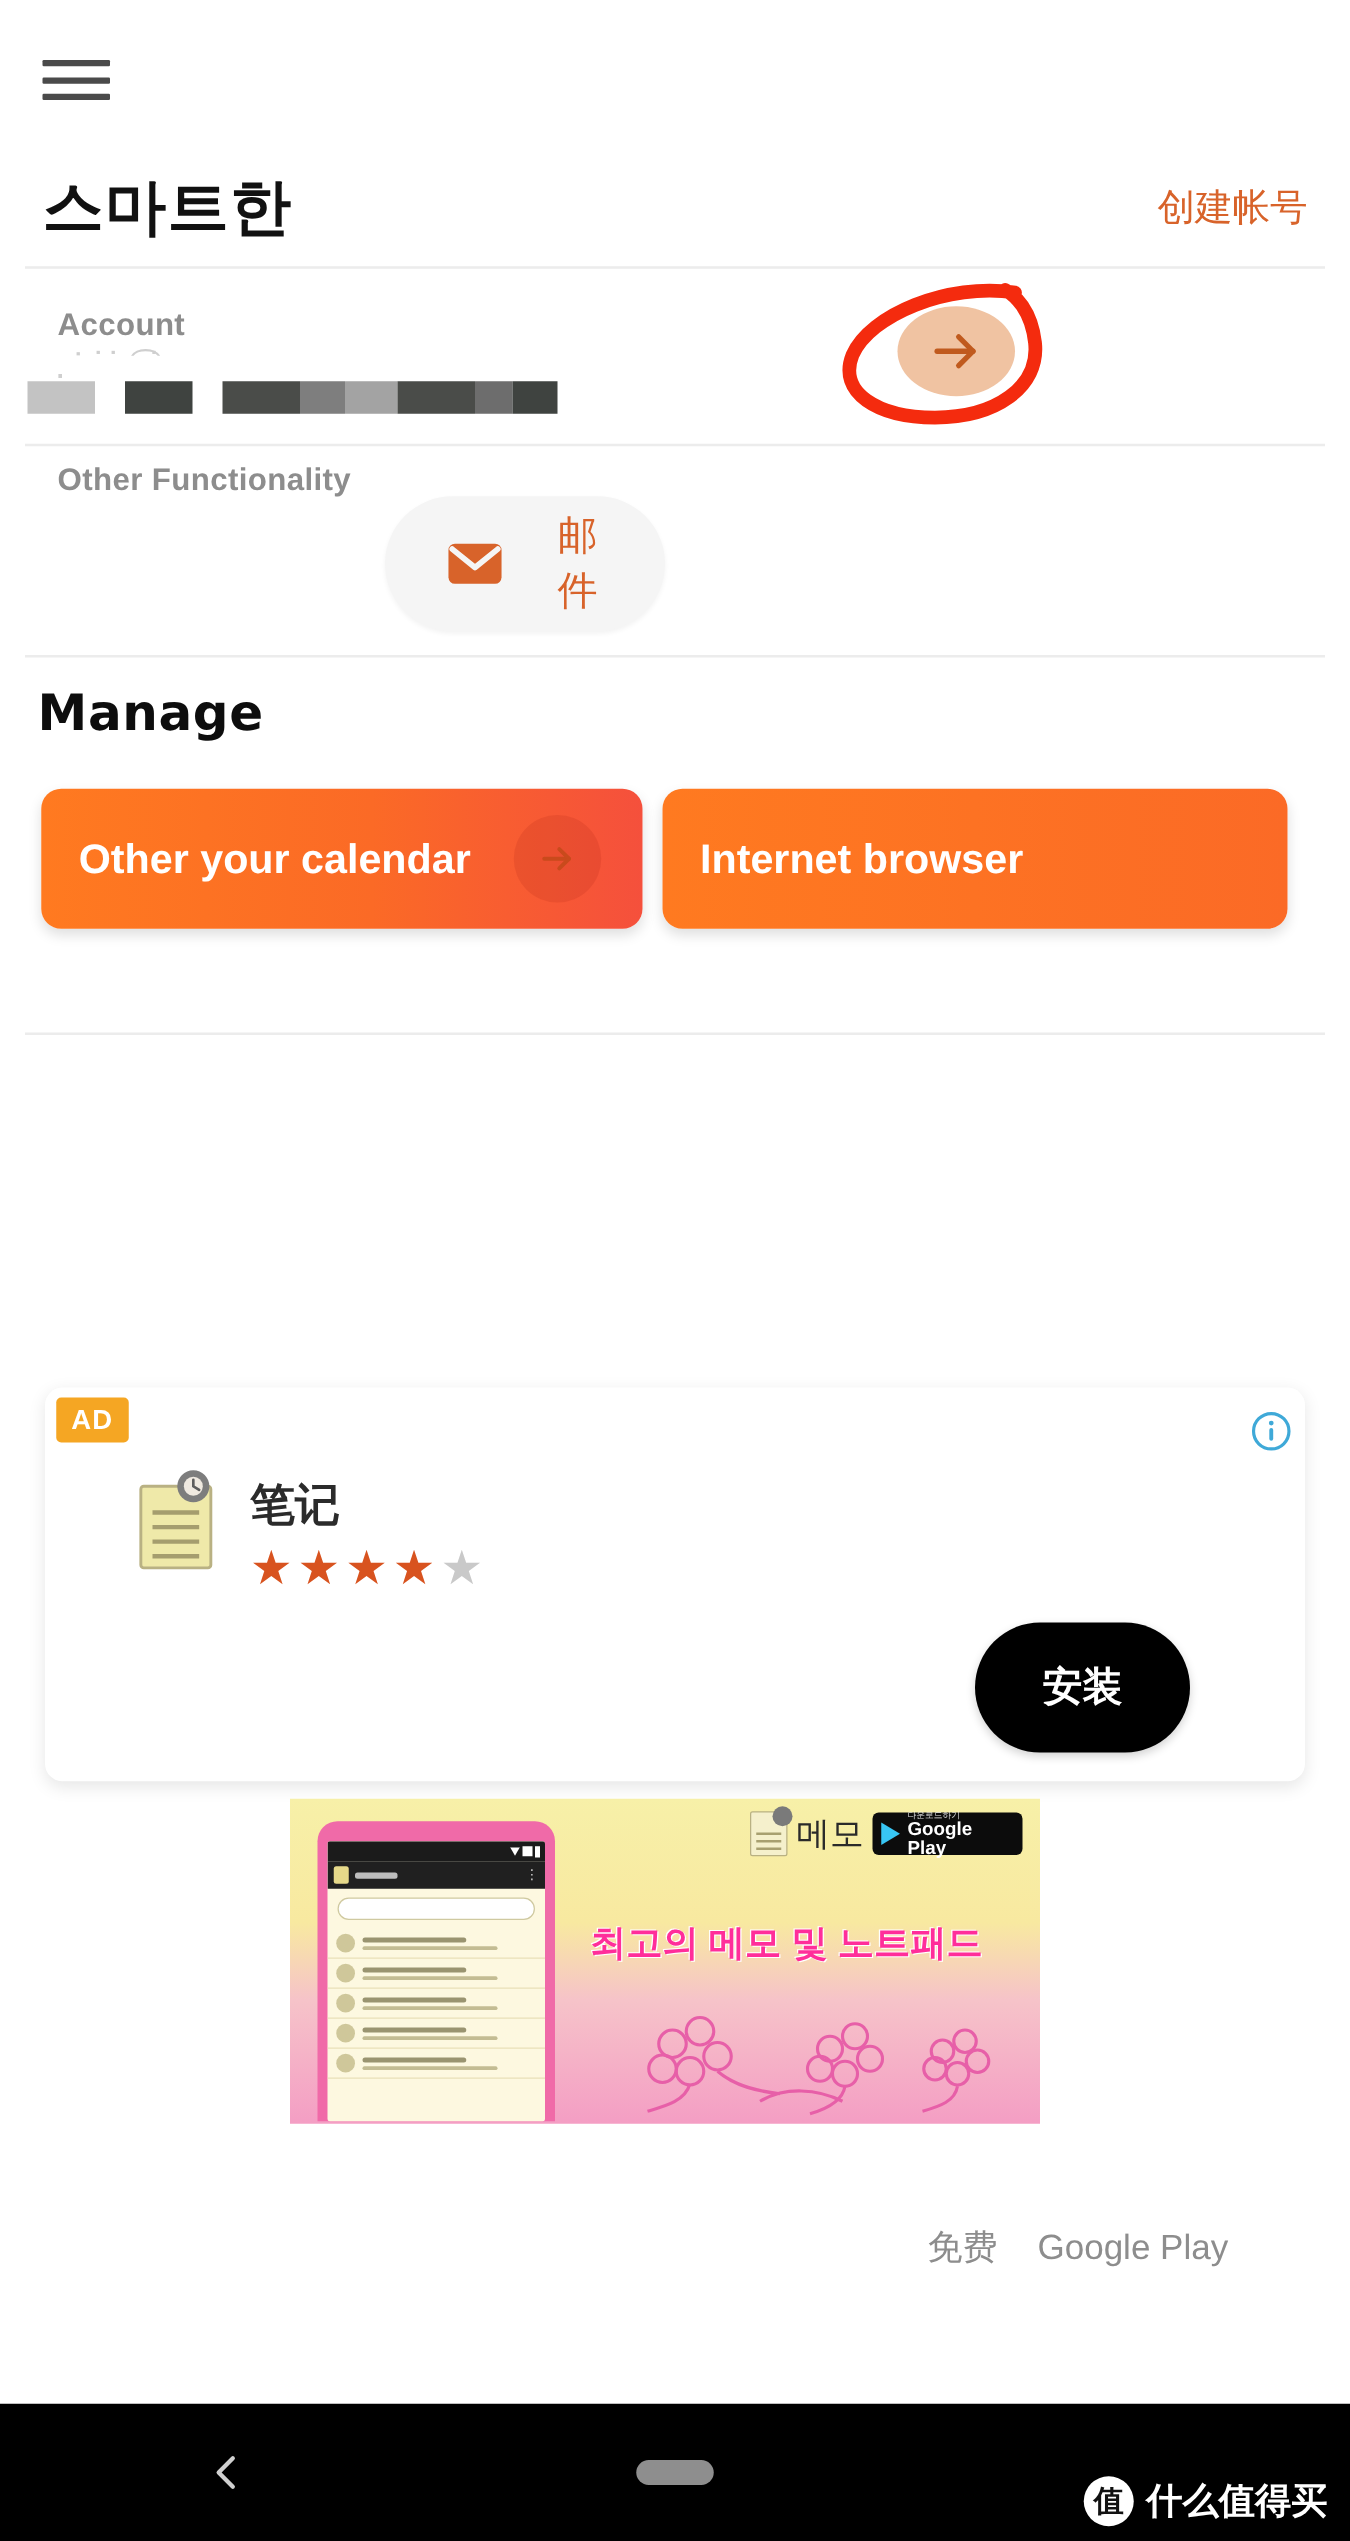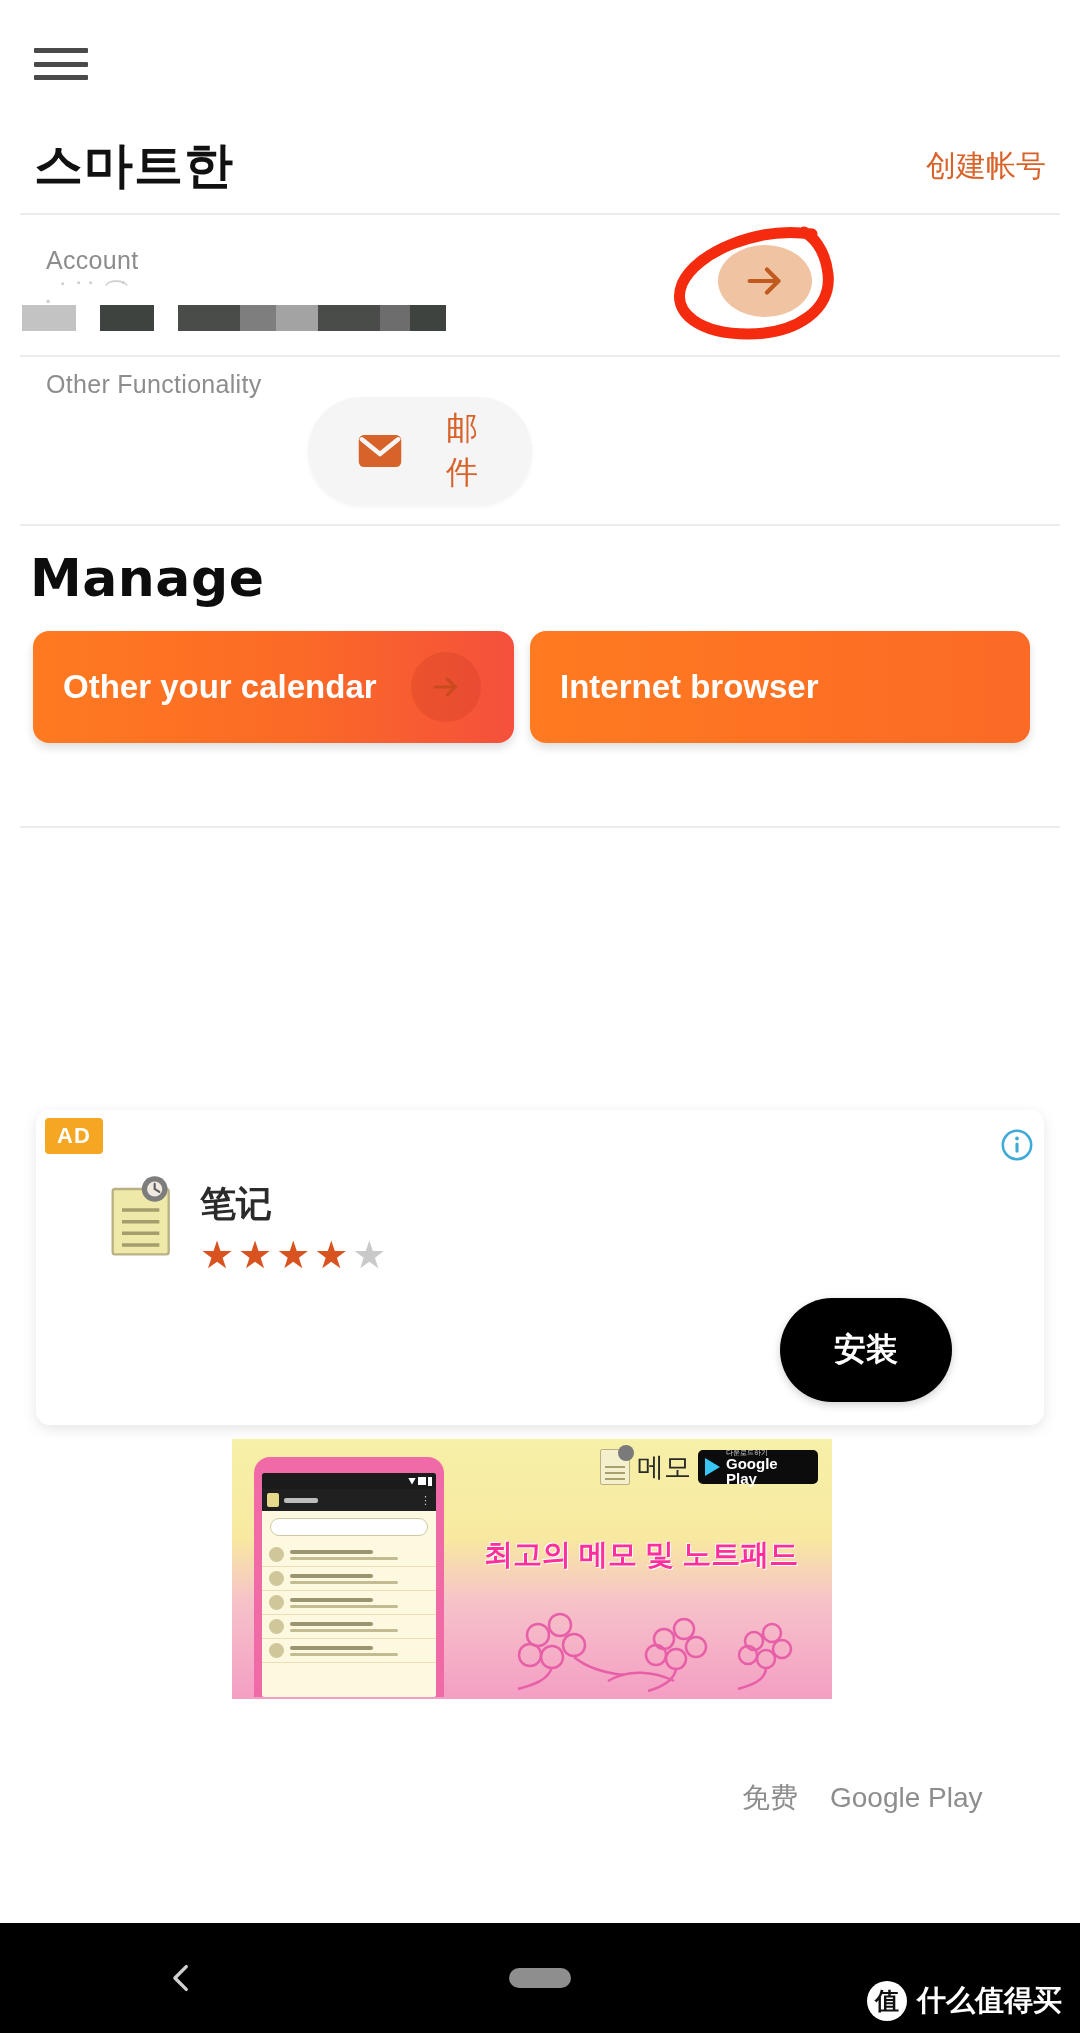--- a/index.html
+++ b/index.html
@@ -19,41 +19,41 @@
   
   .title-row { position:absolute; left:0; top:118px; width:1080px; height:96px;
     display:flex; align-items:center; justify-content:space-between; padding:0 34px; }
   .page-title { font-size:49px; font-weight:bold; color:#111; letter-spacing:1px;
     font-family:"DejaVu Sans","Liberation Sans",sans-serif; }
   .create-link { font-size:30px; color:#d8632a; }
 
   .divider { position:absolute; left:20px; width:1040px; height:2px; background:#ececec; }
 
   
-  .sec-label { position:absolute; font-size:25px; color:#8d8d8d; font-weight:normal; letter-spacing:.3px; }
+  .sec-label { position:absolute; font-size:25px; color:#8d8d8d; font-weight:bold; letter-spacing:.3px; }
   .redact-line { position:absolute; display:flex; gap:0; }
   .rb { height:26px; }
 
   .ghost-text { position:absolute; left:44px; top:276px; font-size:30px; color:#cfcfcf;
     letter-spacing:2px; white-space:nowrap; }
 
   .arrow-chip { position:absolute; left:718px; top:245px; width:94px; height:72px;
     background:#f0c3a2; border-radius:50%; display:flex; align-items:center; justify-content:center; }
   .arrow-chip svg { width:46px; height:46px; }
 
   .scribble { position:absolute; left:662px; top:222px; width:182px; height:118px; pointer-events:none; }
 
   
   .pill { position:absolute; height:108px; background:#f5f5f5; border-radius:60px;
     display:flex; align-items:center; gap:40px; padding:0 46px; box-shadow:0 2px 4px rgba(0,0,0,.05); }
   .pill-label { font-size:32px; color:#d8632a; }
   .pill-icon { width:52px; height:52px; flex:0 0 auto; }
 
   
-  .manage-h { position:absolute; left:30px; top:548px; font-size:52px; font-weight:bold; color:#0d0d0d;
+  .manage-h { position:absolute; left:30px; top:548px; font-size:40px; font-weight:bold; color:#0d0d0d;
     font-family:"DejaVu Sans","Liberation Sans",sans-serif; letter-spacing:.5px; }
   .mcard { position:absolute; top:631px; height:112px; border-radius:16px;
     display:flex; align-items:center; box-shadow:0 5px 10px rgba(0,0,0,.13); }
   .mcard-label { font-size:33px; font-weight:bold; color:#fff; }
   .mcard-arrow { width:70px; height:70px; border-radius:50%; background:rgba(180,40,20,.18);
     display:flex; align-items:center; justify-content:center; }
 
   .ad-badge { position:absolute; left:0; top:0; background:#f5a623; color:#fff;
     font-size:22px; font-weight:bold; padding:5px 12px; border-radius:4px; letter-spacing:1px; }
 
@@ -103,21 +103,21 @@
   .banner-logo { position:absolute; right:14px; top:10px; display:flex; align-items:center; gap:7px; }
   .memo-note { width:30px; height:36px; background:#f5f0cc; border:1px solid #b9b183; border-radius:2px; position:relative; }
   .memo-note i { position:absolute; left:4px; right:4px; height:2px; background:#a8a070; }
   .memo-clock { position:absolute; right:-5px; top:-5px; width:16px; height:16px; border-radius:50%; background:#7a7a7a; }
   .memo-text { font-size:27px; color:#2a2a2a; font-weight:normal; }
   .gp-badge { width:120px; height:34px; background:#0c0c0c; border-radius:5px;
     display:flex; align-items:center; gap:6px; padding:0 7px; }
   .gp-tri { width:0;height:0;border-left:15px solid #38c6f4;border-top:9px solid transparent;border-bottom:9px solid transparent; }
   .gp-txt { color:#fff; font-size:15px; font-weight:bold; line-height:1; }
   .gp-sub { color:#fff; font-size:7px; line-height:1; opacity:.85; }
-  .banner-head { position:absolute; left:252px; top:96px; font-size:29px; font-weight:bold; color:#ff2e9a;
+  .banner-head { position:absolute; left:240px; top:96px; font-size:29px; font-weight:bold; color:#ff2e9a;
     text-shadow:1px 1px 0 #fff,-1px -1px 0 #fff; white-space:nowrap;text-align:right; }
 </style>
 </head>
 <body>
 
 <div id="root">
 
   <div class="hamburger">
     <span></span>
     <span></span>

